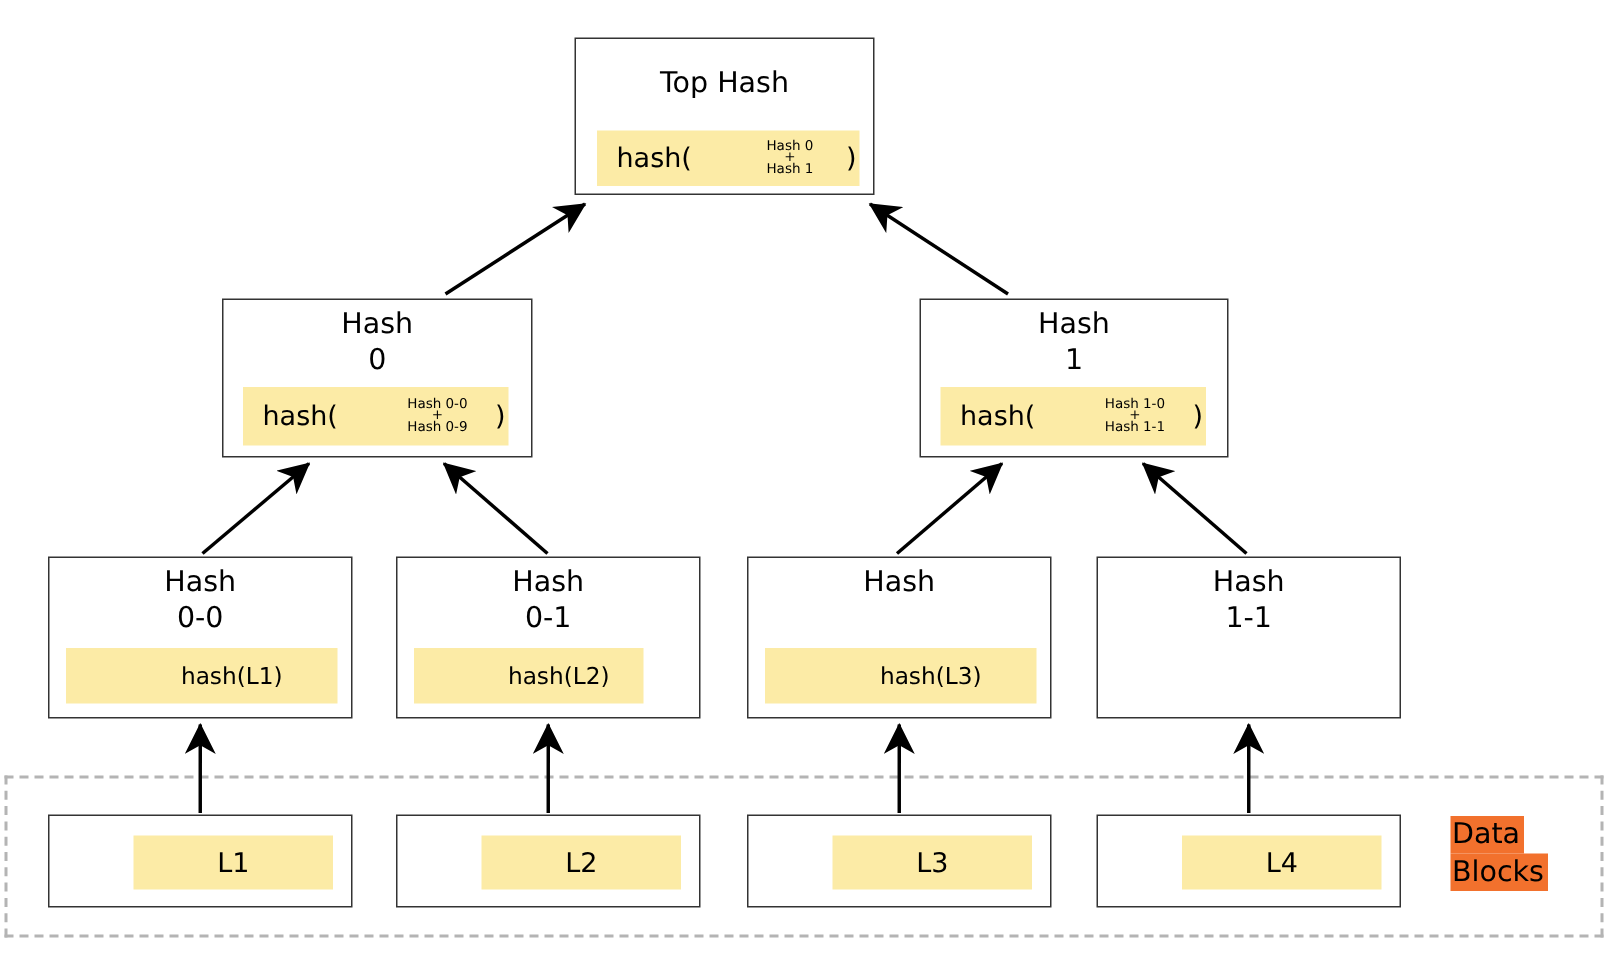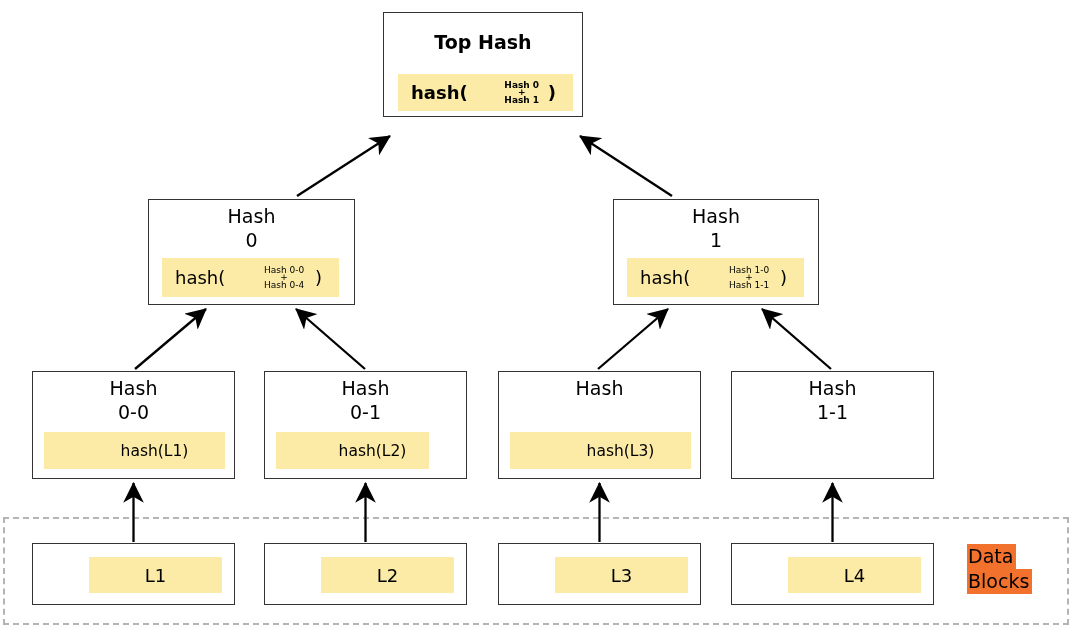--- a/index.html
+++ b/index.html
@@ -25,21 +25,21 @@
   }
   .title{
     text-align:center;font-size:19px;line-height:24px;
   }
   .title .tl{min-height:0;}
   .formula{
     position:absolute;background:var(--highlight);
     display:flex;align-items:center;box-sizing:border-box;padding-left:40px;
   }
   .formula.compound{
-    justify-content:flex-start;padding:0 17px 0 13px;font-size:18px;
+    justify-content:flex-start;padding:0 2px 0 13px;font-size:18px;
   }
   .formula.compound .pre{flex:0 0 auto;}
   .formula.compound .stack{
     margin:0 auto;transform:translateX(14px);
     display:flex;flex-direction:column;align-items:center;
     font-size:9px;
   }
   .formula.compound .stack .s{line-height:10px;}
   .formula.compound .stack .op{line-height:5px;}
   .formula.compound .post{flex:0 0 auto;}
@@ -62,21 +62,21 @@
   svg.arrows{
     position:absolute;left:0;top:0;width:1075px;height:637px;
     pointer-events:none;
   }
 </style>
 </head>
 <body>
 
 <div class="dashed-region"></div>
 
-<div class="node" style="left:383px;top:12px;width:200px;height:105px;font-weight:bold;">
+<div class="node" style="left:383px;top:25px;width:200px;height:105px;">
   <div class="title" style="padding-top:17px;">
     <div class="tl">Top Hash</div>
   </div>
   <div class="formula compound" style="left:14px;top:61px;width:175px;height:37px;">
     <span class="pre">hash(</span>
     <span class="stack">
       <span class="s">Hash 0</span>
       <span class="op">+</span>
       <span class="s">Hash 1</span>
     </span>
@@ -87,21 +87,21 @@
 <div class="node" style="left:148px;top:199px;width:207px;height:106px;">
   <div class="title" style="padding-top:4px;">
     <div class="tl">Hash</div>
     <div class="tl">0</div>
   </div>
   <div class="formula compound" style="left:13px;top:58px;width:177px;height:39px;">
     <span class="pre">hash(</span>
     <span class="stack">
       <span class="s">Hash 0-0</span>
       <span class="op">+</span>
-      <span class="s">Hash 0-4</span>
+      <span class="s">Hash 0-9</span>
     </span>
     <span class="post">)</span>
   </div>
 </div>
 
 <div class="node" style="left:613px;top:199px;width:206px;height:106px;">
   <div class="title" style="padding-top:4px;">
     <div class="tl">Hash</div>
     <div class="tl">1</div>
   </div>

